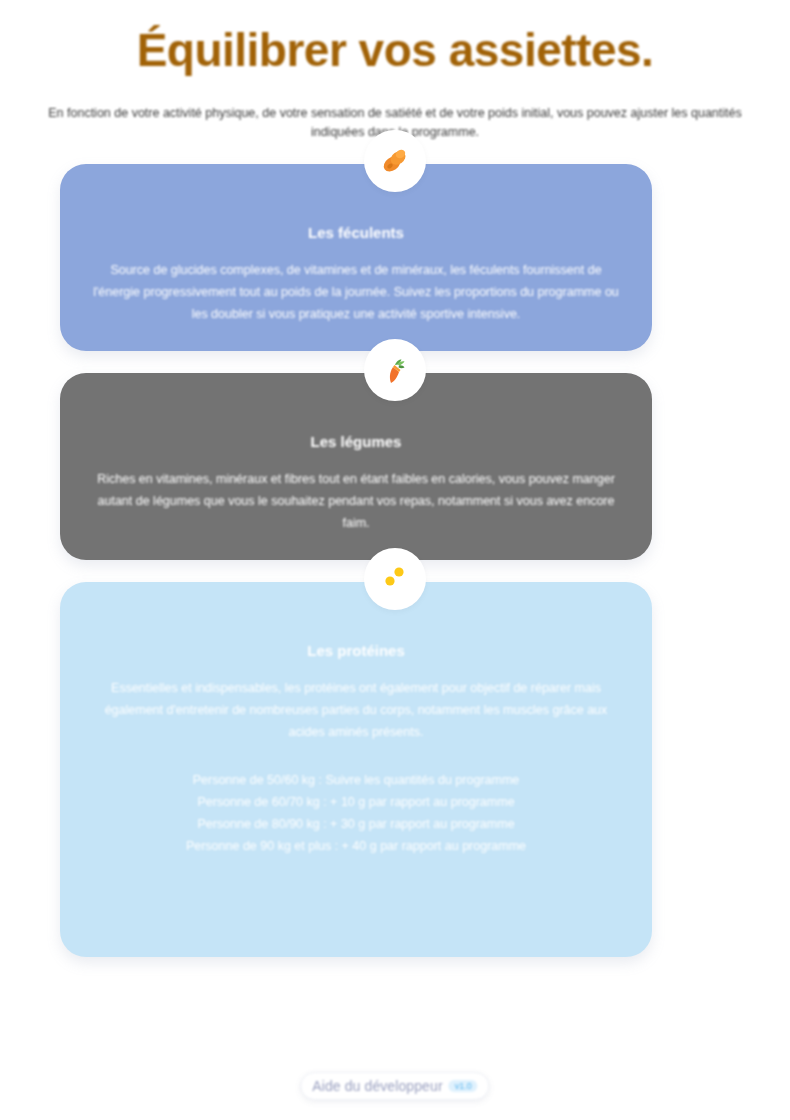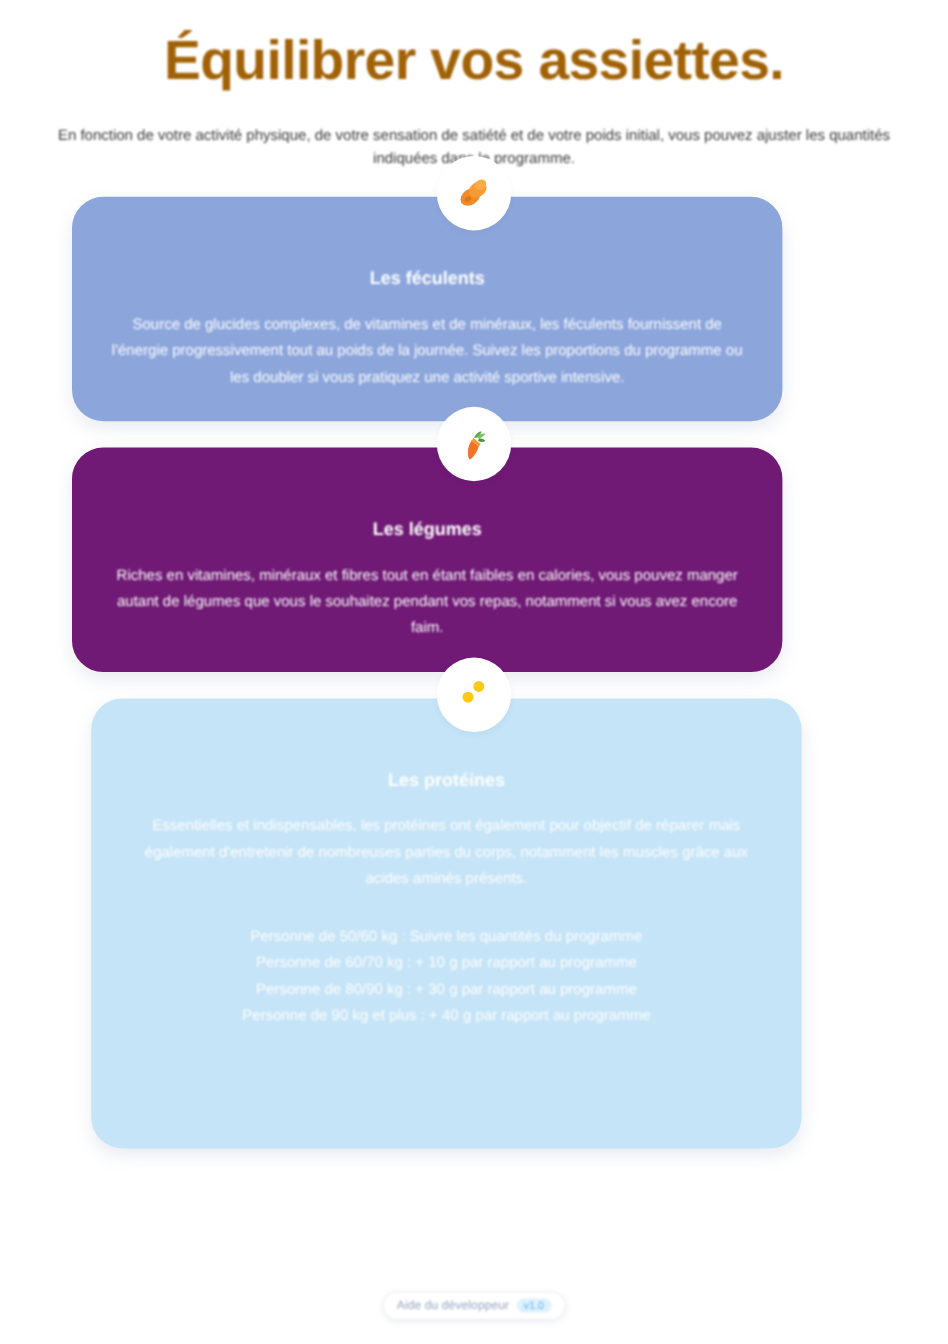--- a/index.html
+++ b/index.html
@@ -64,21 +64,21 @@
   .card {
     position: relative;
     width: 592px;
     border-radius: 26px;
     padding: 60px 30px 26px 30px;
     text-align: center;
     box-shadow: 0 6px 14px rgba(140,150,175,0.18);
   }
 
   .card.featured      { background: #8ca6dc; }
-  .card.vegetables    { background: #701a75; }
+  .card.vegetables    { background: #737373; }
   .card.proteins      { background: #c5e4f7; }
 
   .badge {
     position: absolute;
     top: -34px;
     left: 50%;
     transform: translateX(-50%);
     width: 62px;
     height: 62px;
     border-radius: 50%;
@@ -134,21 +134,21 @@
     color: #ffffff;
     filter: blur(0.9px);
     max-width: 560px;
     margin-left: auto;
     margin-right: auto;
   }
 
   
   .card.featured   { min-height: 175px; }
   .card.vegetables { min-height: 155px; }
-  .card.proteins   { min-height: 375px; margin-left: 16px; }
+  .card.proteins   { min-height: 375px; }
 
   
   .footer {
     position: absolute;
     left: 50%;
     transform: translateX(-50%);
     bottom: 20px;
     display: flex;
     align-items: center;
     justify-content: center;
@@ -160,21 +160,21 @@
     gap: 6px;
     background: #ffffff;
     border: 1px solid #eef0f6;
     border-radius: 14px;
     padding: 5px 11px;
     box-shadow: 0 2px 6px rgba(100,110,140,0.10);
     filter: blur(0.9px);
   }
 
   .footer-text {
-    font-size: 10px;
+    font-size: 14px;
     color: #9aa0c0;
     letter-spacing: 0.1px;
   }
 
   .footer-tag {
     font-size: 9px;
     color: #5fb8ef;
     background: #dff1fd;
     border-radius: 7px;
     padding: 1px 6px;

